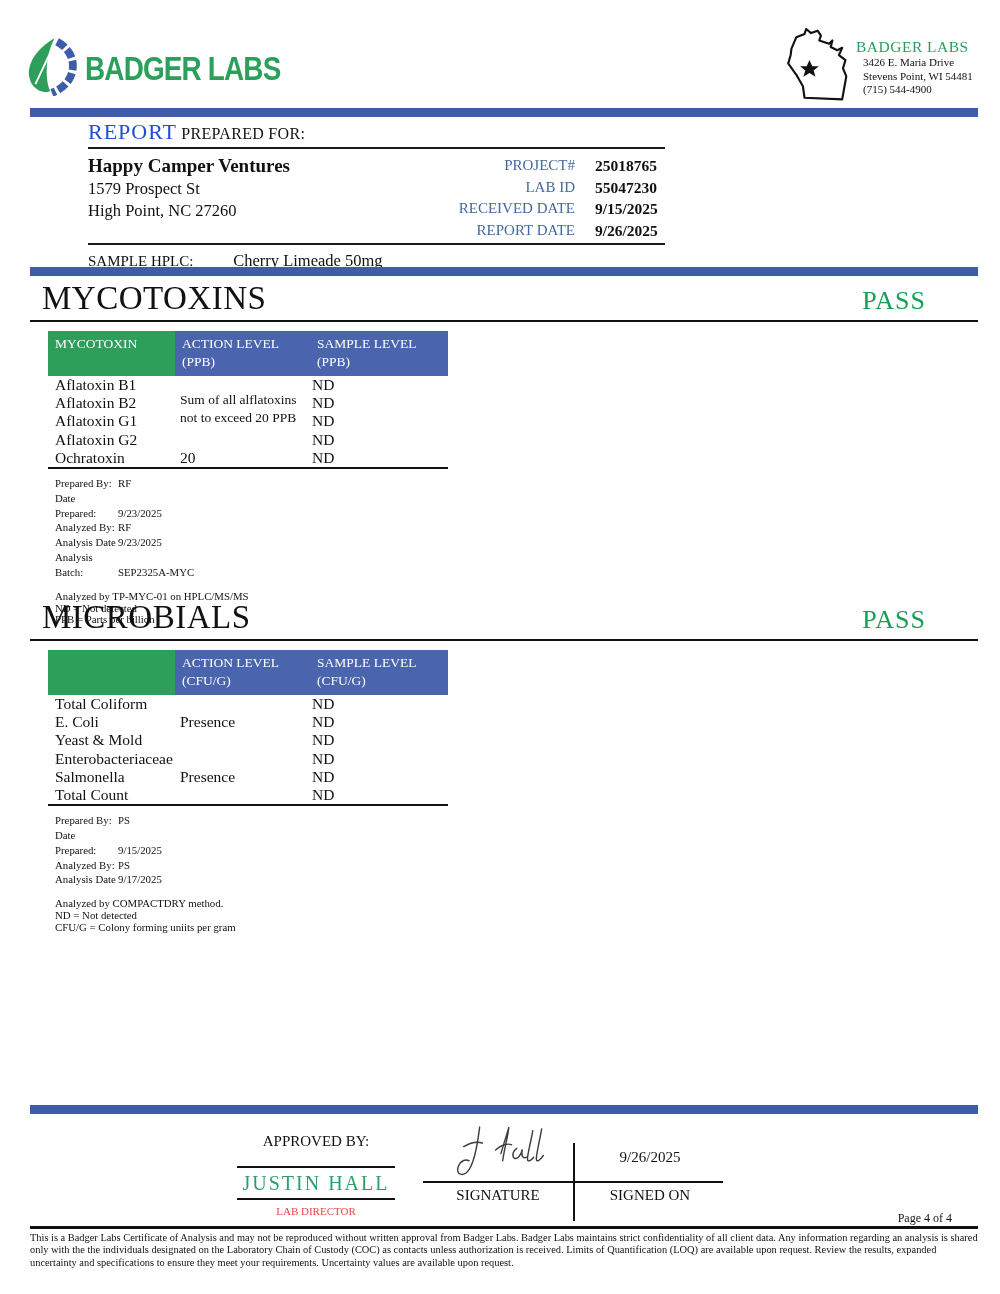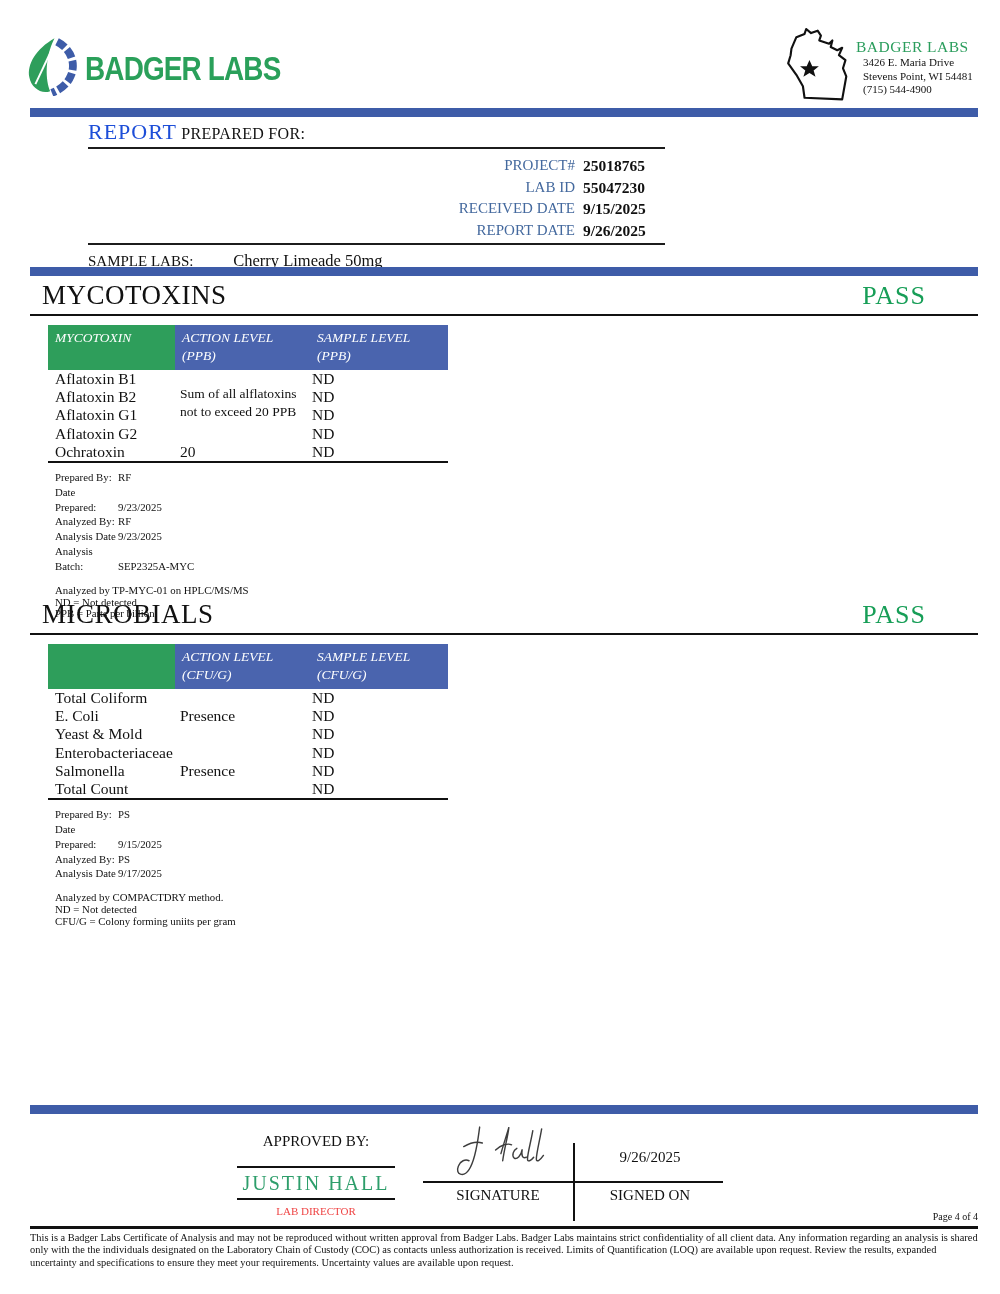--- a/index.html
+++ b/index.html
@@ -26,34 +26,34 @@
   .rep-head{font-size:16px;letter-spacing:.3px;}
   .rep-head .rep-word{color:#1d4ed8;font-size:22px;letter-spacing:1px;}
   .rule{border:0;border-top:2px solid #1c1c1c;margin:2px 0 0 0;}
   .rep-body{display:flex;margin-top:4px;}
   .client{width:350px;}
   .client-name{font-weight:bold;font-size:19px;line-height:25px;}
   .client-line{font-size:16.5px;line-height:21.5px;}
   .fields{margin-left:auto;width:226px;padding-top:2px;}
   .frow{display:flex;line-height:21.5px;}
   .flabel{width:136px;text-align:right;color:#44699e;font-size:15px;white-space:nowrap;}
-  .fvalue{margin-left:8px;font-weight:bold;font-size:15.5px;white-space:nowrap;}
+  .fvalue{margin-left:20px;font-weight:bold;font-size:15.5px;white-space:nowrap;}
   .sample-row{margin-top:6px;font-size:15px;}
   .sample-name{font-size:16.5px;margin-left:36px;}
 
   
   .section{position:absolute;left:30px;width:948px;}
   .sec-myco{top:280px;} .sec-micro{top:599px;}
   .sec-head{display:flex;justify-content:space-between;align-items:baseline;
             border-bottom:2px solid #111;padding:0 0 3px 12px;}
-  .sec-title{font-size:27px;letter-spacing:.5px;}
+  .sec-title{font-size:33px;letter-spacing:.5px;}
   .sec-pass{font-size:26px;color:#179e57;letter-spacing:1px;padding-right:52px;}
   .tbl{margin:9px 0 0 18px;width:400px;border-bottom:2px solid #111;}
   .thead{display:grid;grid-template-columns:127px 135px 138px;}
-  .th{color:#fff;font-size:13.5px;line-height:18px;padding:4px 5px 5px 7px;font-style:italic;}
+  .th{color:#fff;font-size:13.5px;line-height:18px;padding:4px 5px 5px 7px;}
   .th.green{background:#2e9e5b;} .th.blue{background:#4a64ae;}
   .trow{display:grid;grid-template-columns:127px 135px 138px;line-height:18.2px;}
   .td{font-size:15.5px;} .td.name{padding-left:7px;} .td.action{padding-left:5px;}
   .td.action.note{font-size:13.5px;} .td.sample{padding-left:2px;}
   .meta{margin:7px 0 0 25px;}
   .mrow{font-size:10.8px;line-height:14.8px;}
   .mlabel{display:inline-block;width:63px;}
   .notes{margin:11px 0 0 25px;}
   .note{font-size:10.8px;line-height:11.9px;}
 
@@ -62,21 +62,21 @@
   .app-by{font-size:15px;border-bottom:2px solid #111;padding-bottom:16px;}
   .app-name{font-size:20px;color:#2e9e6b;letter-spacing:2px;padding:4px 0 3px 0;
             border-bottom:2px solid #111;}
   .app-title{font-size:11px;padding-top:5px;color:#ef4444;}
   .sig-svg{position:absolute;left:442px;top:1120px;}
   .sig-line{position:absolute;left:423px;top:1181px;width:300px;height:2px;background:#111;}
   .vert-line{position:absolute;left:573px;top:1143px;width:2px;height:78px;background:#111;}
   .sig-label{position:absolute;left:423px;top:1187px;width:150px;text-align:center;font-size:15px;}
   .date-text{position:absolute;left:577px;top:1149px;width:146px;text-align:center;font-size:15px;}
   .signed-label{position:absolute;left:577px;top:1187px;width:146px;text-align:center;font-size:15px;}
-  .page-num{position:absolute;right:22px;top:1211px;font-size:10px;}
+  .page-num{position:absolute;right:48px;top:1211px;font-size:12px;}
   .bottom-rule{position:absolute;left:30px;width:948px;top:1226px;height:3px;background:#111;}
   .disclaimer{position:absolute;left:30px;top:1232px;width:948px;font-size:10.4px;line-height:12.3px;}
 </style>
 </head>
 <body>
 
 <div class="page">
 
   <div class="logo-block">
     <span>
@@ -106,20 +106,25 @@
   </div>
 
   <div class="bar bar1"></div>
 
   <div class="report">
     <div class="rep-head">
       <span class="rep-word">REPORT</span><span> PREPARED FOR:</span>
     </div>
     <hr class="rule">
     <div class="rep-body">
+      <div class="client">
+        <div class="client-name">Happy Camper Ventures</div>
+        <div class="client-line">1579 Prospect St</div>
+        <div class="client-line">High Point, NC 27260</div>
+      </div>
       <div class="fields">
         <div class="frow">
           <span class="flabel">PROJECT#</span>
           <span class="fvalue">25018765</span>
         </div>
         <div class="frow">
           <span class="flabel">LAB ID</span>
           <span class="fvalue">55047230</span>
         </div>
         <div class="frow">
@@ -127,21 +132,21 @@
           <span class="fvalue">9/15/2025</span>
         </div>
         <div class="frow">
           <span class="flabel">REPORT DATE</span>
           <span class="fvalue">9/26/2025</span>
         </div>
       </div>
     </div>
     <hr class="rule">
     <div class="sample-row">
-      <span>SAMPLE LABS:</span>
+      <span>SAMPLE HPLC:</span>
       <span class="sample-name">Cherry Limeade 50mg</span>
     </div>
   </div>
 
   <div class="bar bar2"></div>
 
   <div class="section sec-myco">
     <div class="sec-head">
       <span class="sec-title">MYCOTOXINS</span>
       <span class="sec-pass">PASS</span>

